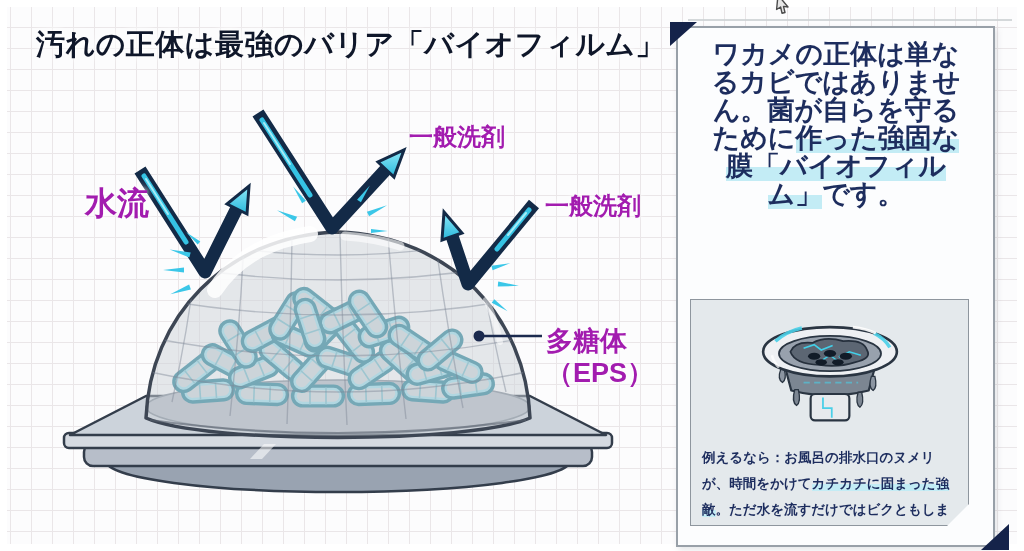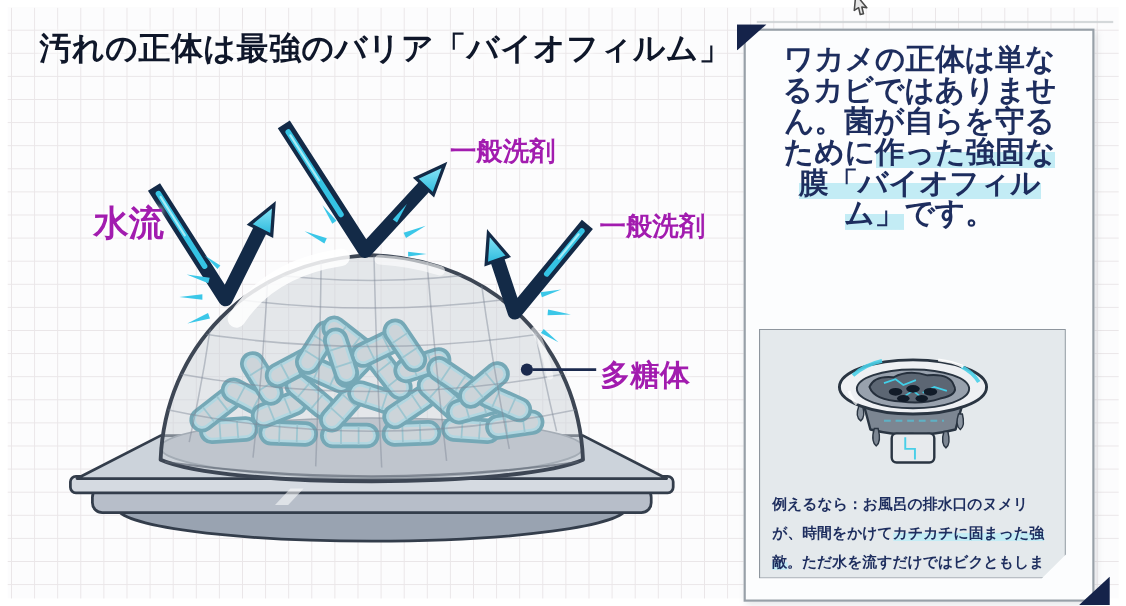--- a/index.html
+++ b/index.html
@@ -202,20 +202,21 @@
       <use href="#ray" transform="translate(493,301) rotate(35) scale(0.85)"></use>
     </g>
   </g>
 </svg>
 
 <div class="dlabel lbl-water">水流</div>
 <div class="dlabel lbl-det-top">一般洗剤</div>
 <div class="dlabel lbl-det-right">一般洗剤</div>
 <div class="dlabel lbl-eps">
   <div>多糖体</div>
+  <div>（EPS）</div>
 </div>
 
 <div class="info-panel">
   <div class="tri-tl"></div>
   <div class="tri-br"></div>
 
   <div class="panel-text p-intro"><span>ワカメの正体は単なるカビではありません。菌が自らを守るために</span><span class="hl">作った強固な膜「バイオフィルム」</span><span>です。</span></div>
 
 
   <div class="example-box">

